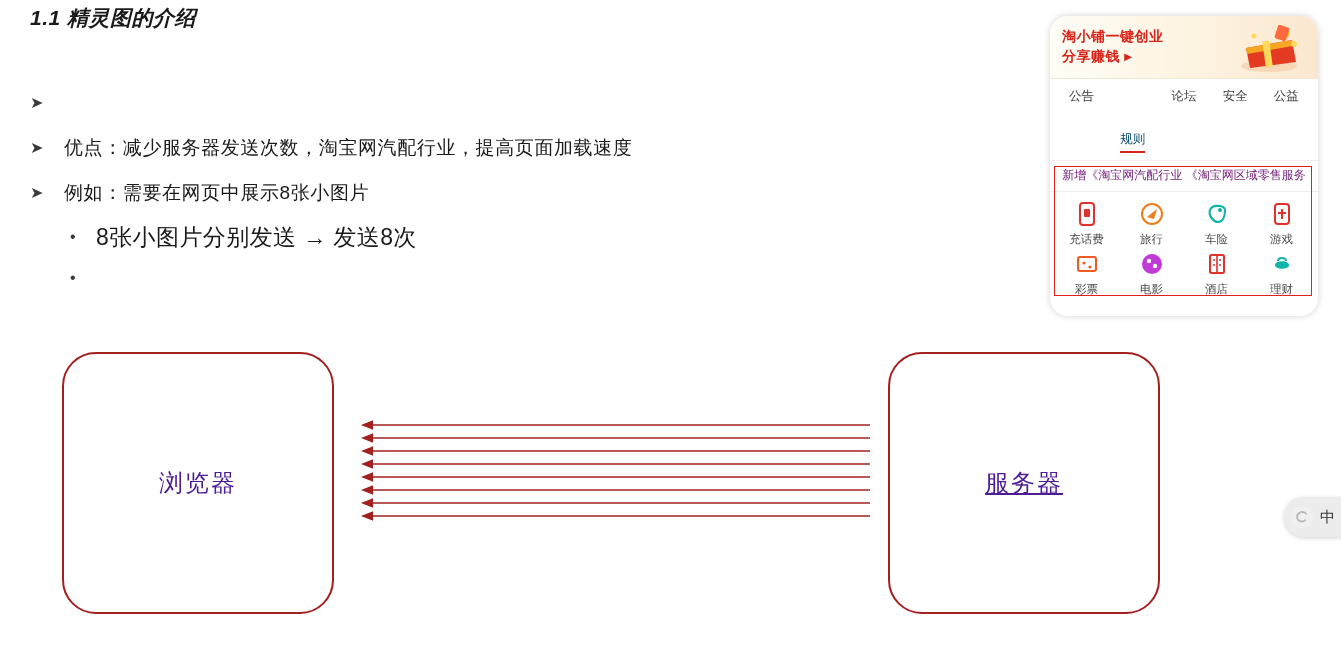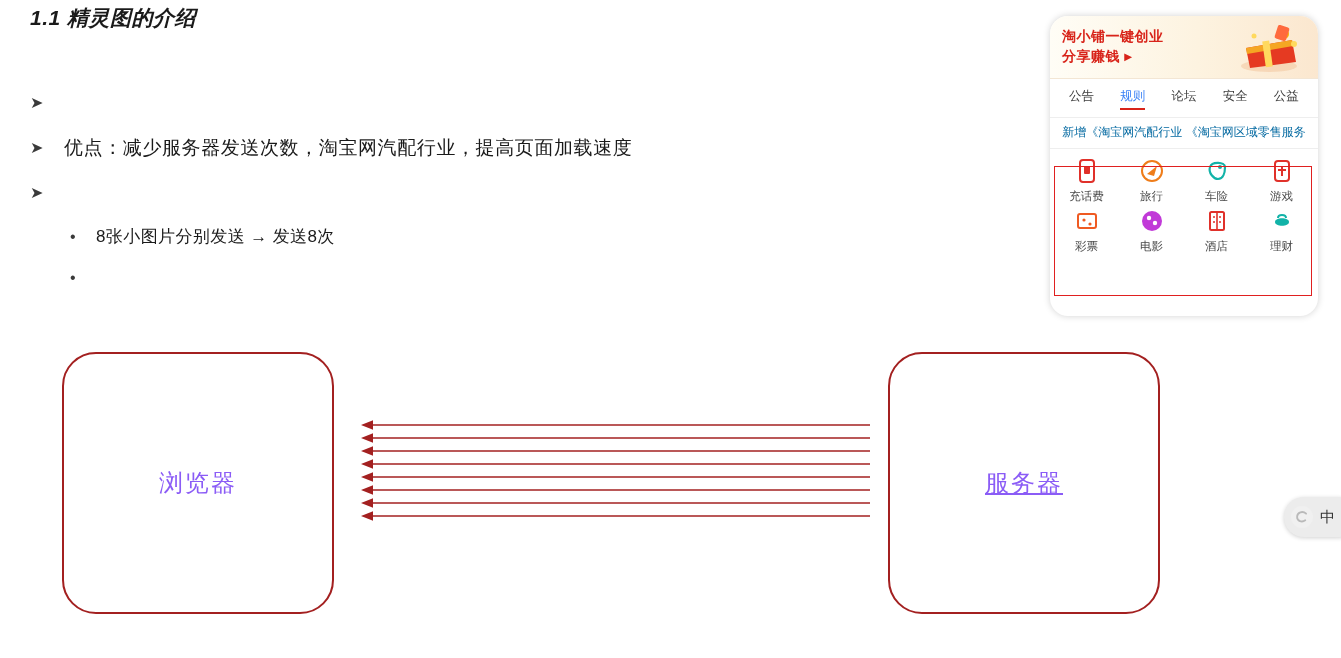--- a/index.html
+++ b/index.html
@@ -59,36 +59,36 @@
     padding-left: 40px;
   }
   .sub-marker {
     width: 26px;
     flex: 0 0 26px;
     font-size: 16px;
     line-height: 24px;
     color: #3a3a3a;
   }
   .sub-text {
-    font-size: 17px;
+    font-size: 23px;
     line-height: 24px;
     letter-spacing: 0.4px;
   }
 
   
   .node-box {
     position: absolute;
     border: 2.5px solid #a32020;
     border-radius: 34px;
     display: flex;
     align-items: center;
     justify-content: center;
     font-size: 24px;
     letter-spacing: 2px;
-    color: #8b5cf6;
+    color: #4c1d95;
     background: #ffffff;
   }
   #browser-node {
     left: 62px;
     top: 352px;
     width: 268px;
     height: 258px;
   }
   #server-node {
     left: 888px;
@@ -148,26 +148,27 @@
     justify-content: space-around;
     padding: 9px 6px 7px 6px;
     font-size: 12.5px;
     color: #3d3d3d;
     border-bottom: 1px solid #eeeeee;
   }
   .ad-nav span {
     padding-bottom: 3px;
   }
   .ad-nav span.active {
-    color: #3b82f6;
+    color: #0c4a6e;
     border-bottom: 2px solid #d8241a;
+    margin-top: 43px;
   }
   .ad-notice {
     font-size: 12px;
-    color: #0369a1;
+    color: #701a75;
     text-align: center;
     padding: 6px 4px 7px 4px;
     border-bottom: 1px solid #eeeeee;
     white-space: nowrap;
   }
   .ad-grid {
     display: grid;
     grid-template-columns: repeat(4, 1fr);
     row-gap: 4px;
     padding: 9px 4px 10px 4px;
@@ -242,20 +243,21 @@
     <span class="bullet-marker">➤</span>
   </div>
 
   <div class="bullet-row">
     <span class="bullet-marker">➤</span>
     <span class="bullet-text">优点：减少服务器发送次数，淘宝网汽配行业，提高页面加载速度</span>
   </div>
 
   <div class="bullet-row">
     <span class="bullet-marker">➤</span>
+    <span class="bullet-text">例如：需要在网页中展示8张小图片</span>
   </div>
 
   <div class="sub-row">
     <span class="sub-marker">•</span>
     <span class="sub-text">8张小图片分别发送 → 发送8次</span>
   </div>
 
   <div class="sub-row">
     <span class="sub-marker">•</span>
   </div>

